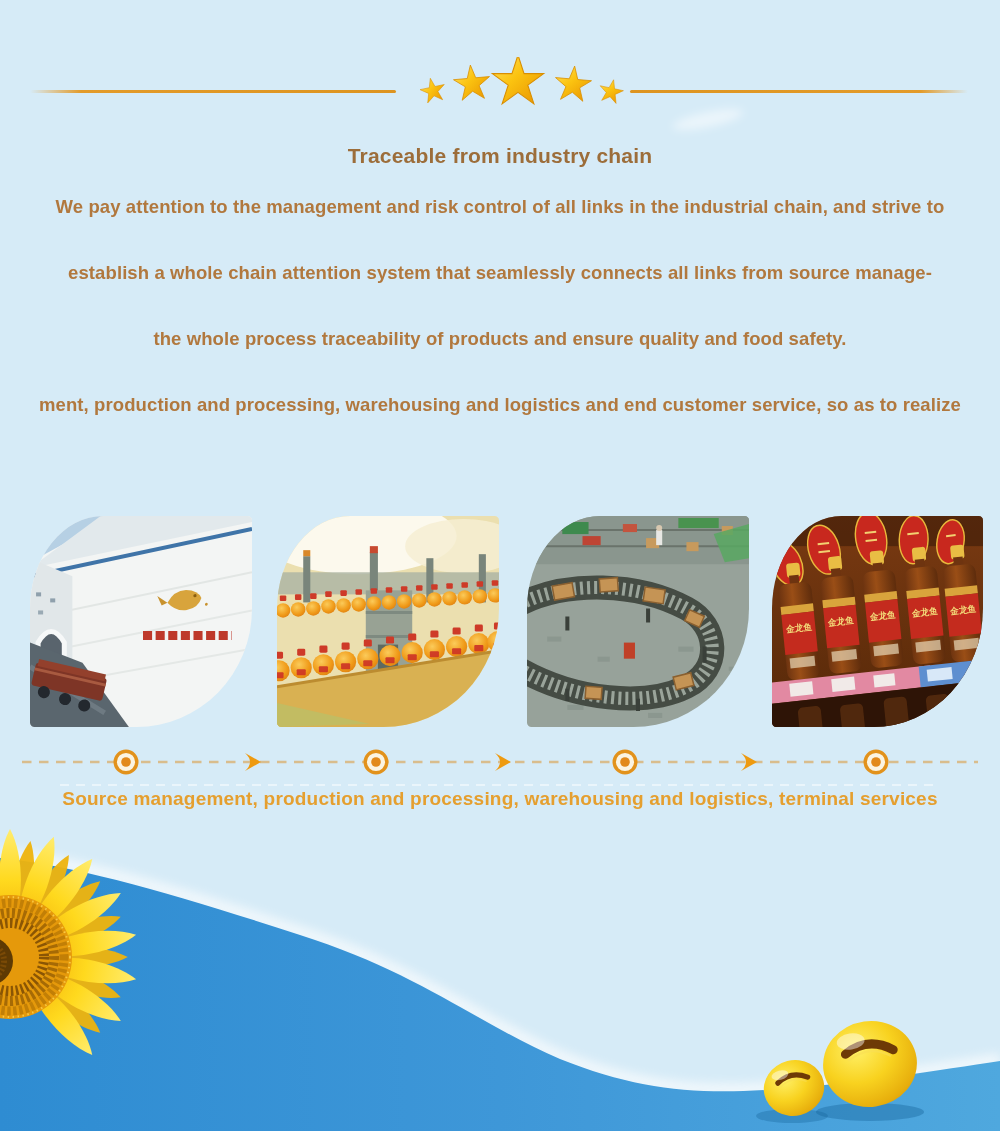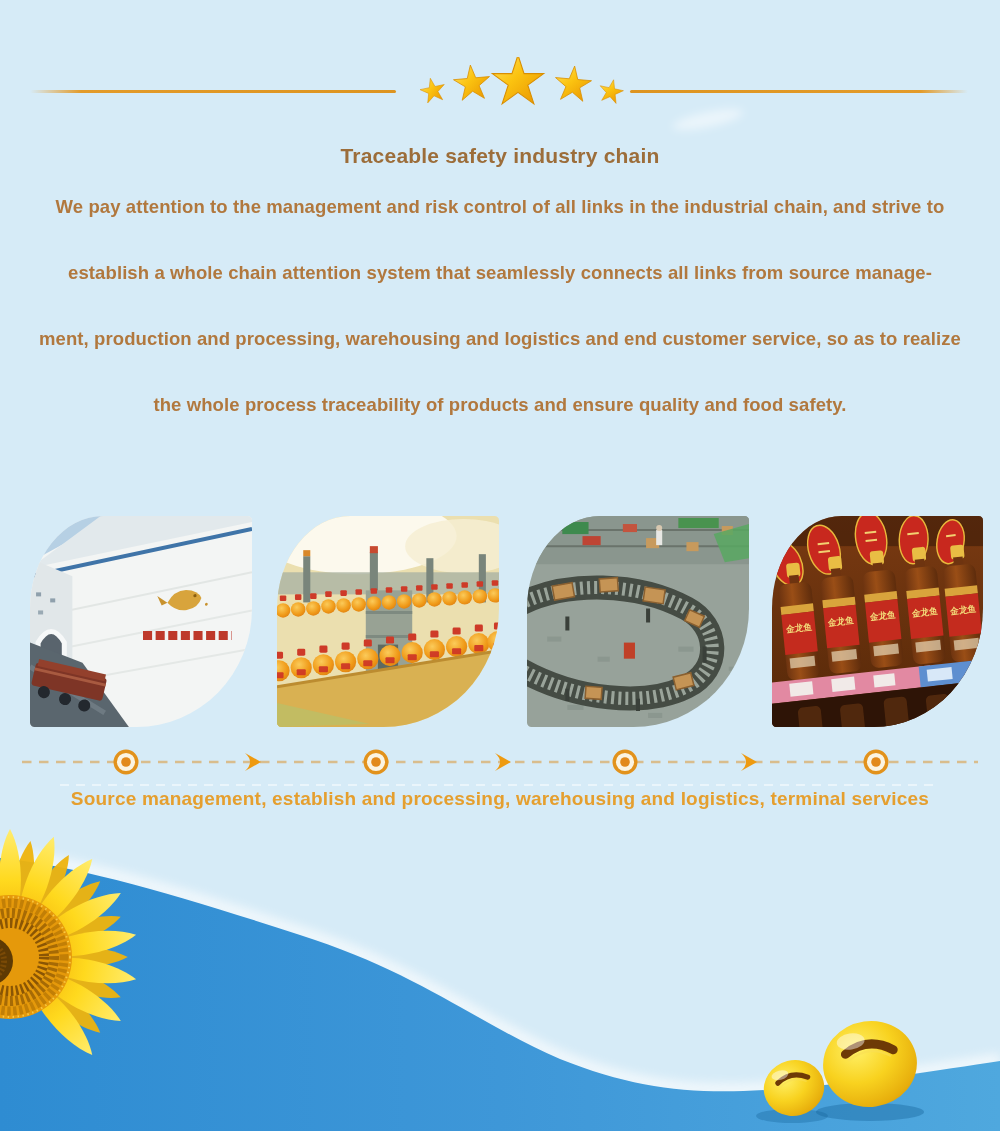--- a/index.html
+++ b/index.html
@@ -61,26 +61,26 @@
         <path transform="translate(79,27) scale(19) rotate(-5)" d="M0,-1 L.224,-.309 L.951,-.309 L.363,.118 L.588,.809 L0,.382 L-.588,.809 L-.363,.118 L-.951,-.309 L-.224,-.309 Z"></path>
         <path transform="translate(125,25) scale(27)" d="M0,-1 L.224,-.309 L.951,-.309 L.363,.118 L.588,.809 L0,.382 L-.588,.809 L-.363,.118 L-.951,-.309 L-.224,-.309 Z"></path>
         <path transform="translate(180,28) scale(19) rotate(5)" d="M0,-1 L.224,-.309 L.951,-.309 L.363,.118 L.588,.809 L0,.382 L-.588,.809 L-.363,.118 L-.951,-.309 L-.224,-.309 Z"></path>
         <path transform="translate(218,35) scale(12.5) rotate(12)" d="M0,-1 L.224,-.309 L.951,-.309 L.363,.118 L.588,.809 L0,.382 L-.588,.809 L-.363,.118 L-.951,-.309 L-.224,-.309 Z"></path>
       </g>
     </svg>
   </div>
 
   <div class="smudge"></div>
 
-  <h1 class="title">Traceable safety industry chain</h1>
+  <h1 class="title">Traceable from industry chain</h1>
   <div class="intro">
     <p>We pay attention to the management and risk control of all links in the industrial chain, and strive to</p>
     <p>establish a whole chain attention system that seamlessly connects all links from source manage-</p>
+    <p>the whole process traceability of products and ensure quality and food safety.</p>
     <p>ment, production and processing, warehousing and logistics and end customer service, so as to realize</p>
-    <p>the whole process traceability of products and ensure quality and food safety.</p>
   </div>
 
   <div class="leaf" id="leaf1">
     <svg viewBox="0 0 220 210" preserveAspectRatio="none">
       <rect width="220" height="210" fill="#F3F5F4"></rect>
       <polygon points="0,0 84,0 0,46" fill="#B6D0E4"></polygon>
       <path d="M0,52 L220,6 L220,0 L70,0 Z" fill="#E2E9EC"></path>
       <path d="M0,60 L220,13" stroke="#3F74A8" stroke-width="4" fill="none"></path>
       <path d="M0,102 L220,56" stroke="#E2E6E4" stroke-width="2" fill="none"></path>
       <path d="M0,138 L220,94" stroke="#E4E8E6" stroke-width="2" fill="none"></path>
@@ -325,21 +325,21 @@
         <circle cx="876" cy="20" r="4.8" fill="#E2891B"></circle>
     </g>
     <g fill="#EE9A10">
       <path transform="translate(252,20)" d="M-7,-9 L9,0 L-7,9 Q-2,4.5 -2,0 Q-2,-4.5 -7,-9 Z"></path>
       <path transform="translate(502,20)" d="M-7,-9 L9,0 L-7,9 Q-2,4.5 -2,0 Q-2,-4.5 -7,-9 Z"></path>
       <path transform="translate(748,20)" d="M-7,-9 L9,0 L-7,9 Q-2,4.5 -2,0 Q-2,-4.5 -7,-9 Z"></path>
     </g>
   </svg>
 
   <div class="faint-dashes"></div>
-  <div class="process-caption">Source management, establish and processing, warehousing and logistics, terminal services</div>
+  <div class="process-caption">Source management, production and processing, warehousing and logistics, terminal services</div>
 
   <svg class="wave-svg" width="1000" height="320" viewBox="0 0 1000 320">
     <defs>
       <linearGradient id="waveg" x1="0" y1="0" x2="1" y2="0">
         <stop offset="0" stop-color="#2E8CD2"></stop>
           <stop offset=".5" stop-color="#3E97D8"></stop>
           <stop offset="1" stop-color="#4FA8DE"></stop>
       </linearGradient>
       <filter id="soft" x="-20%" y="-20%" width="140%" height="140%">
           <feGaussianBlur stdDeviation="5"></feGaussianBlur>

